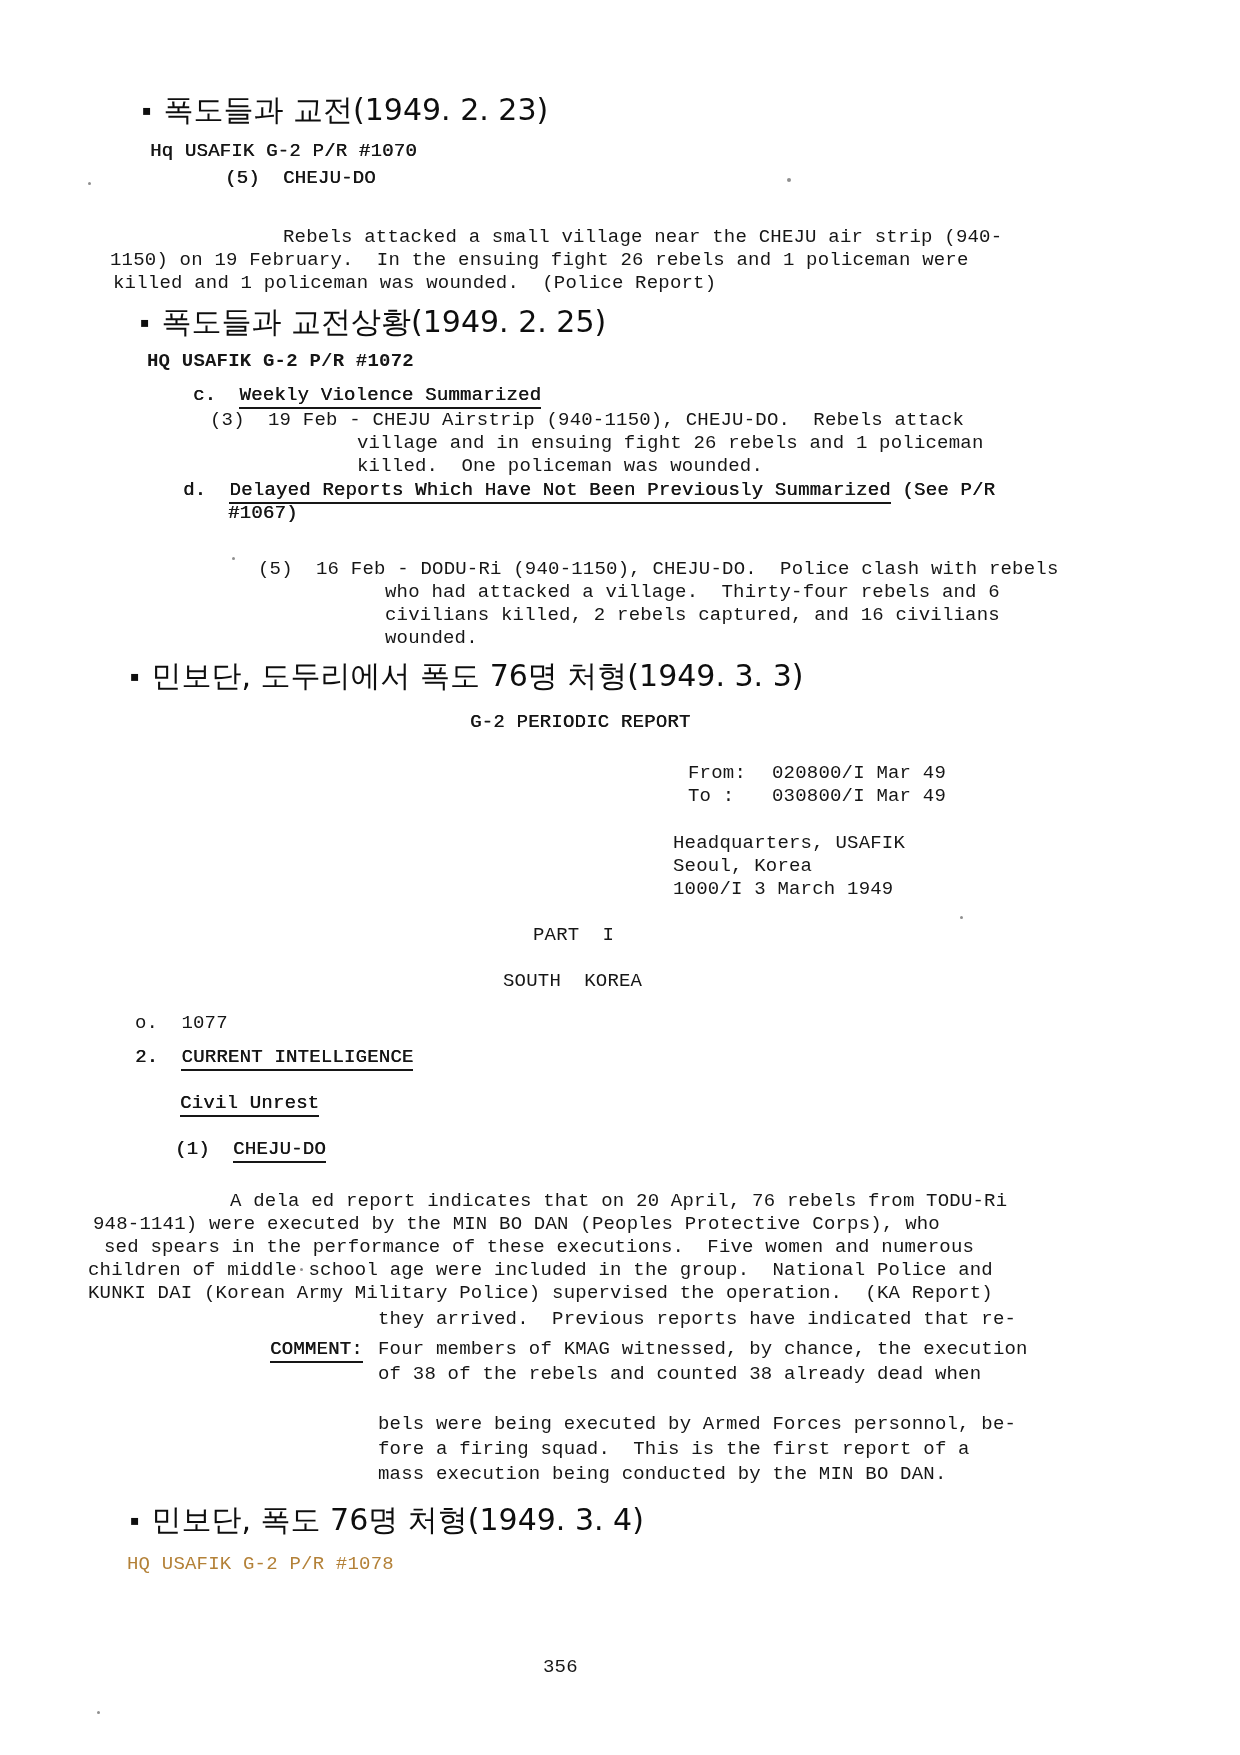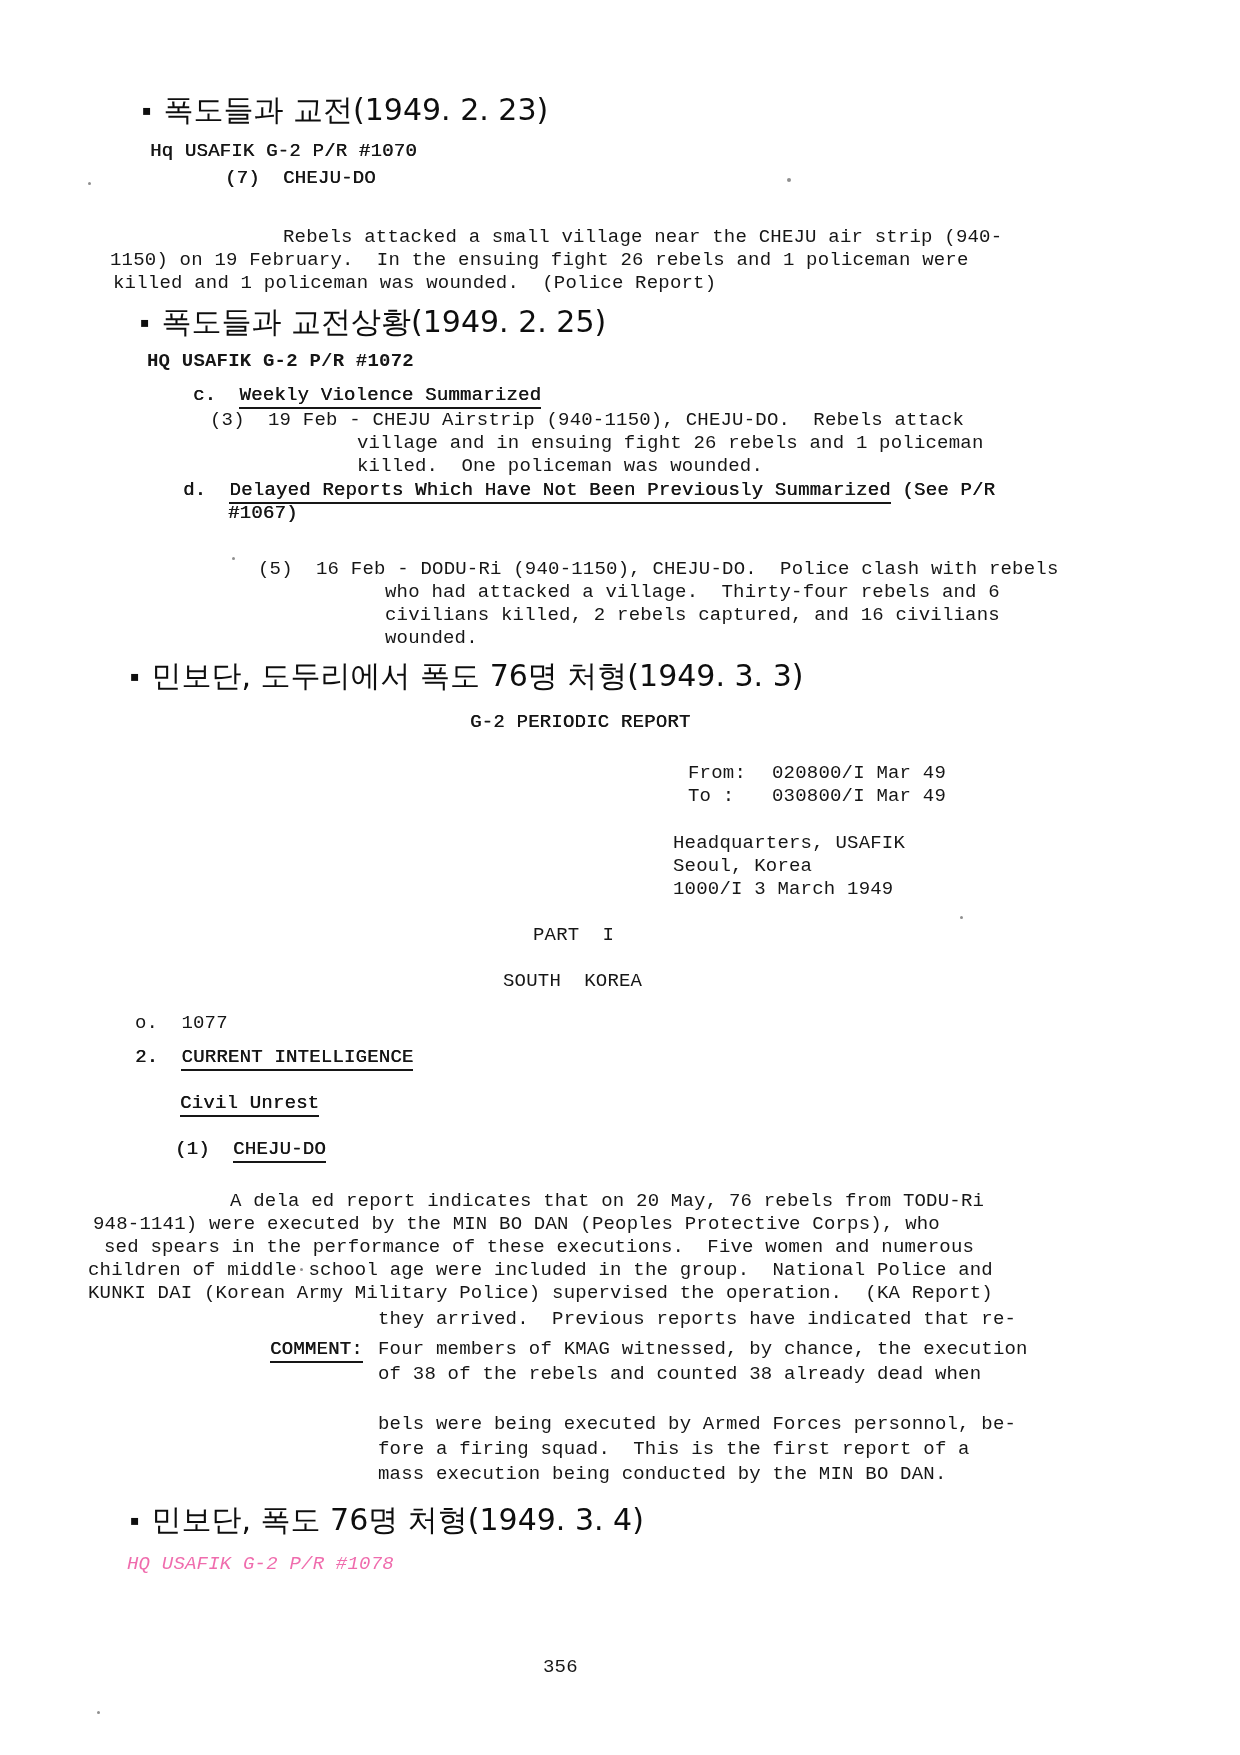--- a/index.html
+++ b/index.html
@@ -14,21 +14,21 @@
   }
   .tw{
     position:absolute;
     font-size:19px;
     line-height:23px;
     white-space:pre;
     color:#161616;
     letter-spacing:0.2px;
   }
   .tw.strong{ text-shadow:0.4px 0 0 #161616; }
-  .tw.faded{ color:#ec4899; opacity:0.8; filter:blur(0.3px);font-style:italic; }
+  .tw.faded{ color:#a16207; opacity:0.8; filter:blur(0.3px); }
   .ko{
     position:absolute;
     font-family:"DejaVu Sans","Liberation Sans",sans-serif;
     font-size:30px;
     line-height:36px;
     color:#0e0e0e;
     white-space:pre;
     display:flex;
     align-items:center;
   }
@@ -46,21 +46,21 @@
 </head>
 <body>
 
 <div class="page">
 
   <div>
     <div class="ko" style="left:142px;top:92px;">
       <span class="bullet">▪</span><span>폭도들과 교전(1949. 2. 23)</span>
     </div>
     <div class="tw strong" style="left:150px;top:140px;">Hq USAFIK G-2 P/R #1070</div>
-    <div class="tw strong" style="left:225px;top:167px;">(7)  CHEJU-DO</div>
+    <div class="tw strong" style="left:225px;top:167px;">(5)  CHEJU-DO</div>
     <div class="tw" style="left:283px;top:226px;">Rebels attacked a small village near the CHEJU air strip (940-</div>
     <div class="tw" style="left:110px;top:249px;">1150) on 19 February.  In the ensuing fight 26 rebels and 1 policeman were</div>
     <div class="tw" style="left:113px;top:272px;">killed and 1 policeman was wounded.  (Police Report)</div>
   </div>
 
   <div>
     <div class="ko" style="left:140px;top:304px;">
       <span class="bullet">▪</span><span>폭도들과 교전상황(1949. 2. 25)</span>
     </div>
     <div class="tw" style="left:147px;top:350px;font-weight:bold;">HQ USAFIK G-2 P/R #1072</div>
@@ -92,21 +92,21 @@
     <div class="tw" style="left:673px;top:878px;">1000/I 3 March 1949</div>
 
     <div class="tw" style="left:533px;top:924px;">PART  I</div>
     <div class="tw" style="left:503px;top:970px;">SOUTH  KOREA</div>
 
     <div class="tw" style="left:135px;top:1012px;">o.  1077</div>
     <div class="tw strong" style="left:135px;top:1046px;"><span>2.</span><span>  </span><span class="ul">CURRENT INTELLIGENCE</span></div>
     <div class="tw strong" style="left:180px;top:1092px;"><span class="ul">Civil Unrest</span></div>
     <div class="tw strong" style="left:175px;top:1138px;text-align:center;"><span>(1)</span><span>  </span><span class="ul">CHEJU-DO</span></div>
 
-    <div class="tw" style="left:230px;top:1190px;">A dela ed report indicates that on 20 May, 76 rebels from TODU-Ri</div>
+    <div class="tw" style="left:230px;top:1190px;">A dela ed report indicates that on 20 April, 76 rebels from TODU-Ri</div>
     <div class="tw" style="left:93px;top:1213px;">948-1141) were executed by the MIN BO DAN (Peoples Protective Corps), who</div>
     <div class="tw" style="left:104px;top:1236px;">sed spears in the performance of these executions.  Five women and numerous</div>
     <div class="tw" style="left:88px;top:1259px;">children of middle school age were included in the group.  National Police and</div>
     <div class="tw" style="left:88px;top:1282px;">KUNKI DAI (Korean Army Military Police) supervised the operation.  (KA Report)</div>
 
     <div class="tw strong" style="left:270px;top:1338px;"><span class="ul">COMMENT:</span></div>
     <div class="tw" style="left:378px;top:1338px;">Four members of KMAG witnessed, by chance, the execution</div>
     <div class="tw" style="left:378px;top:1363px;">of 38 of the rebels and counted 38 already dead when</div>
     <div class="tw" style="left:378px;top:1308px;text-align:center;">they arrived.  Previous reports have indicated that re-</div>
     <div class="tw" style="left:378px;top:1413px;">bels were being executed by Armed Forces personnol, be-</div>

